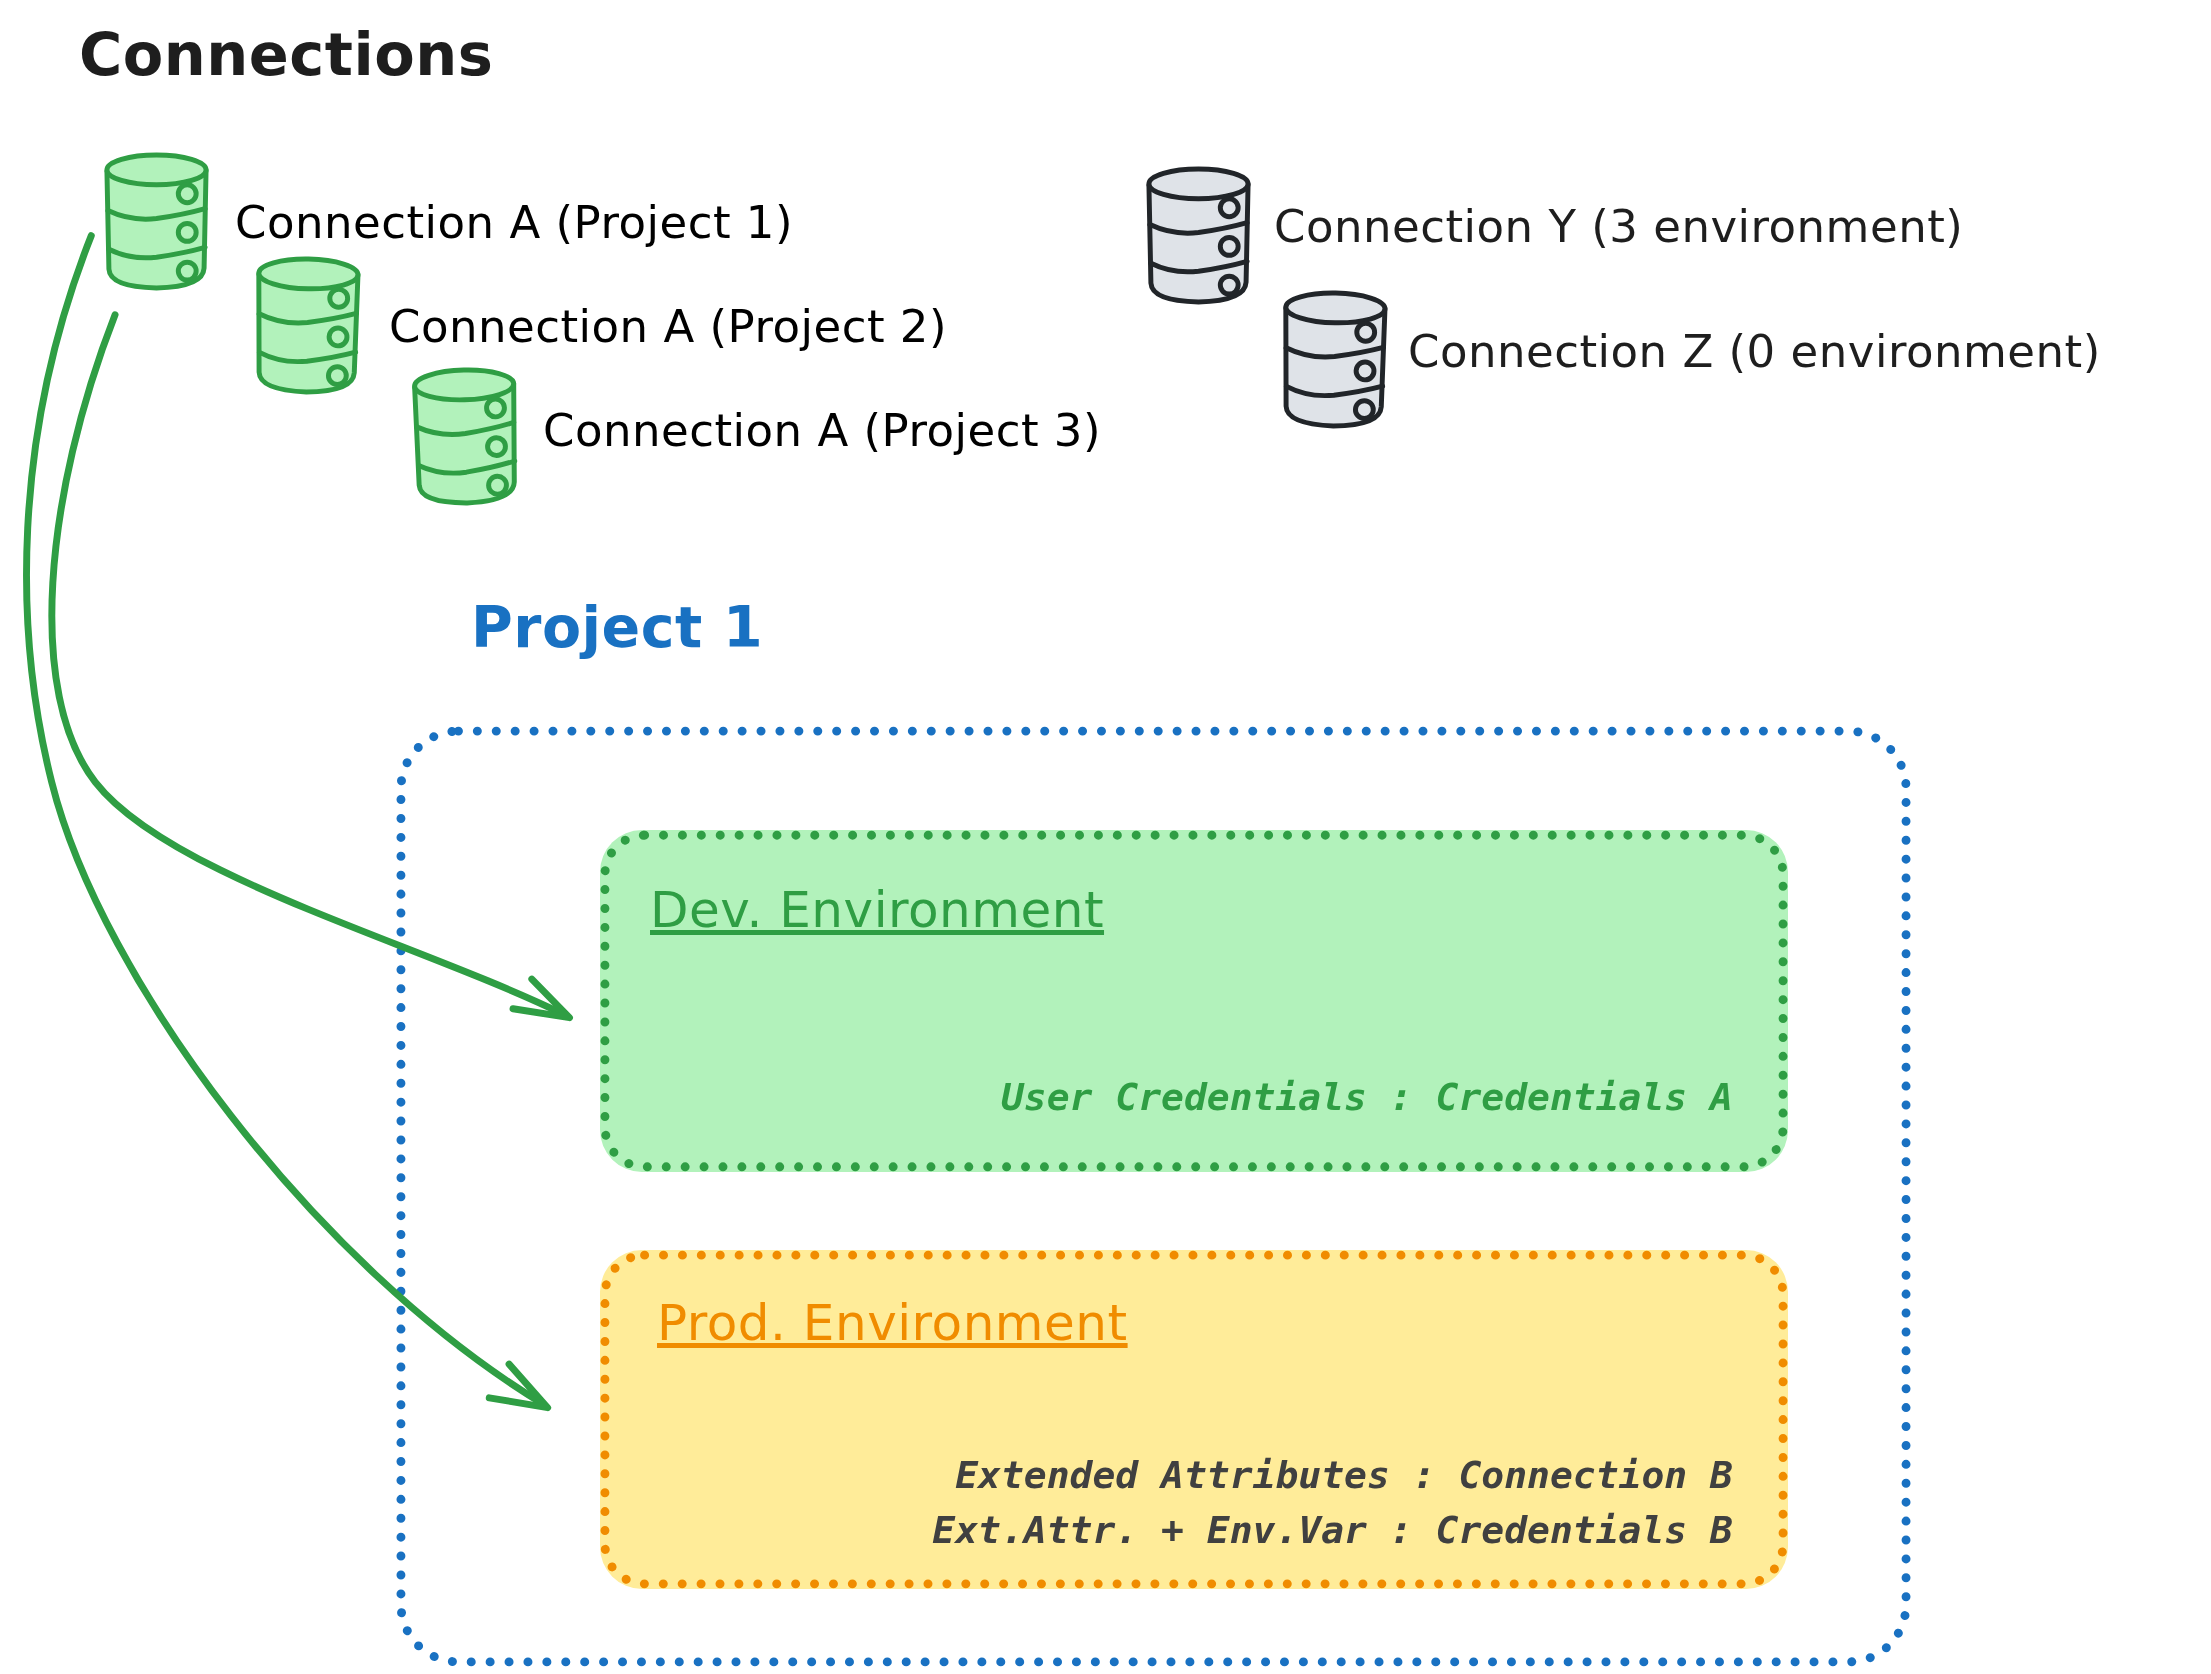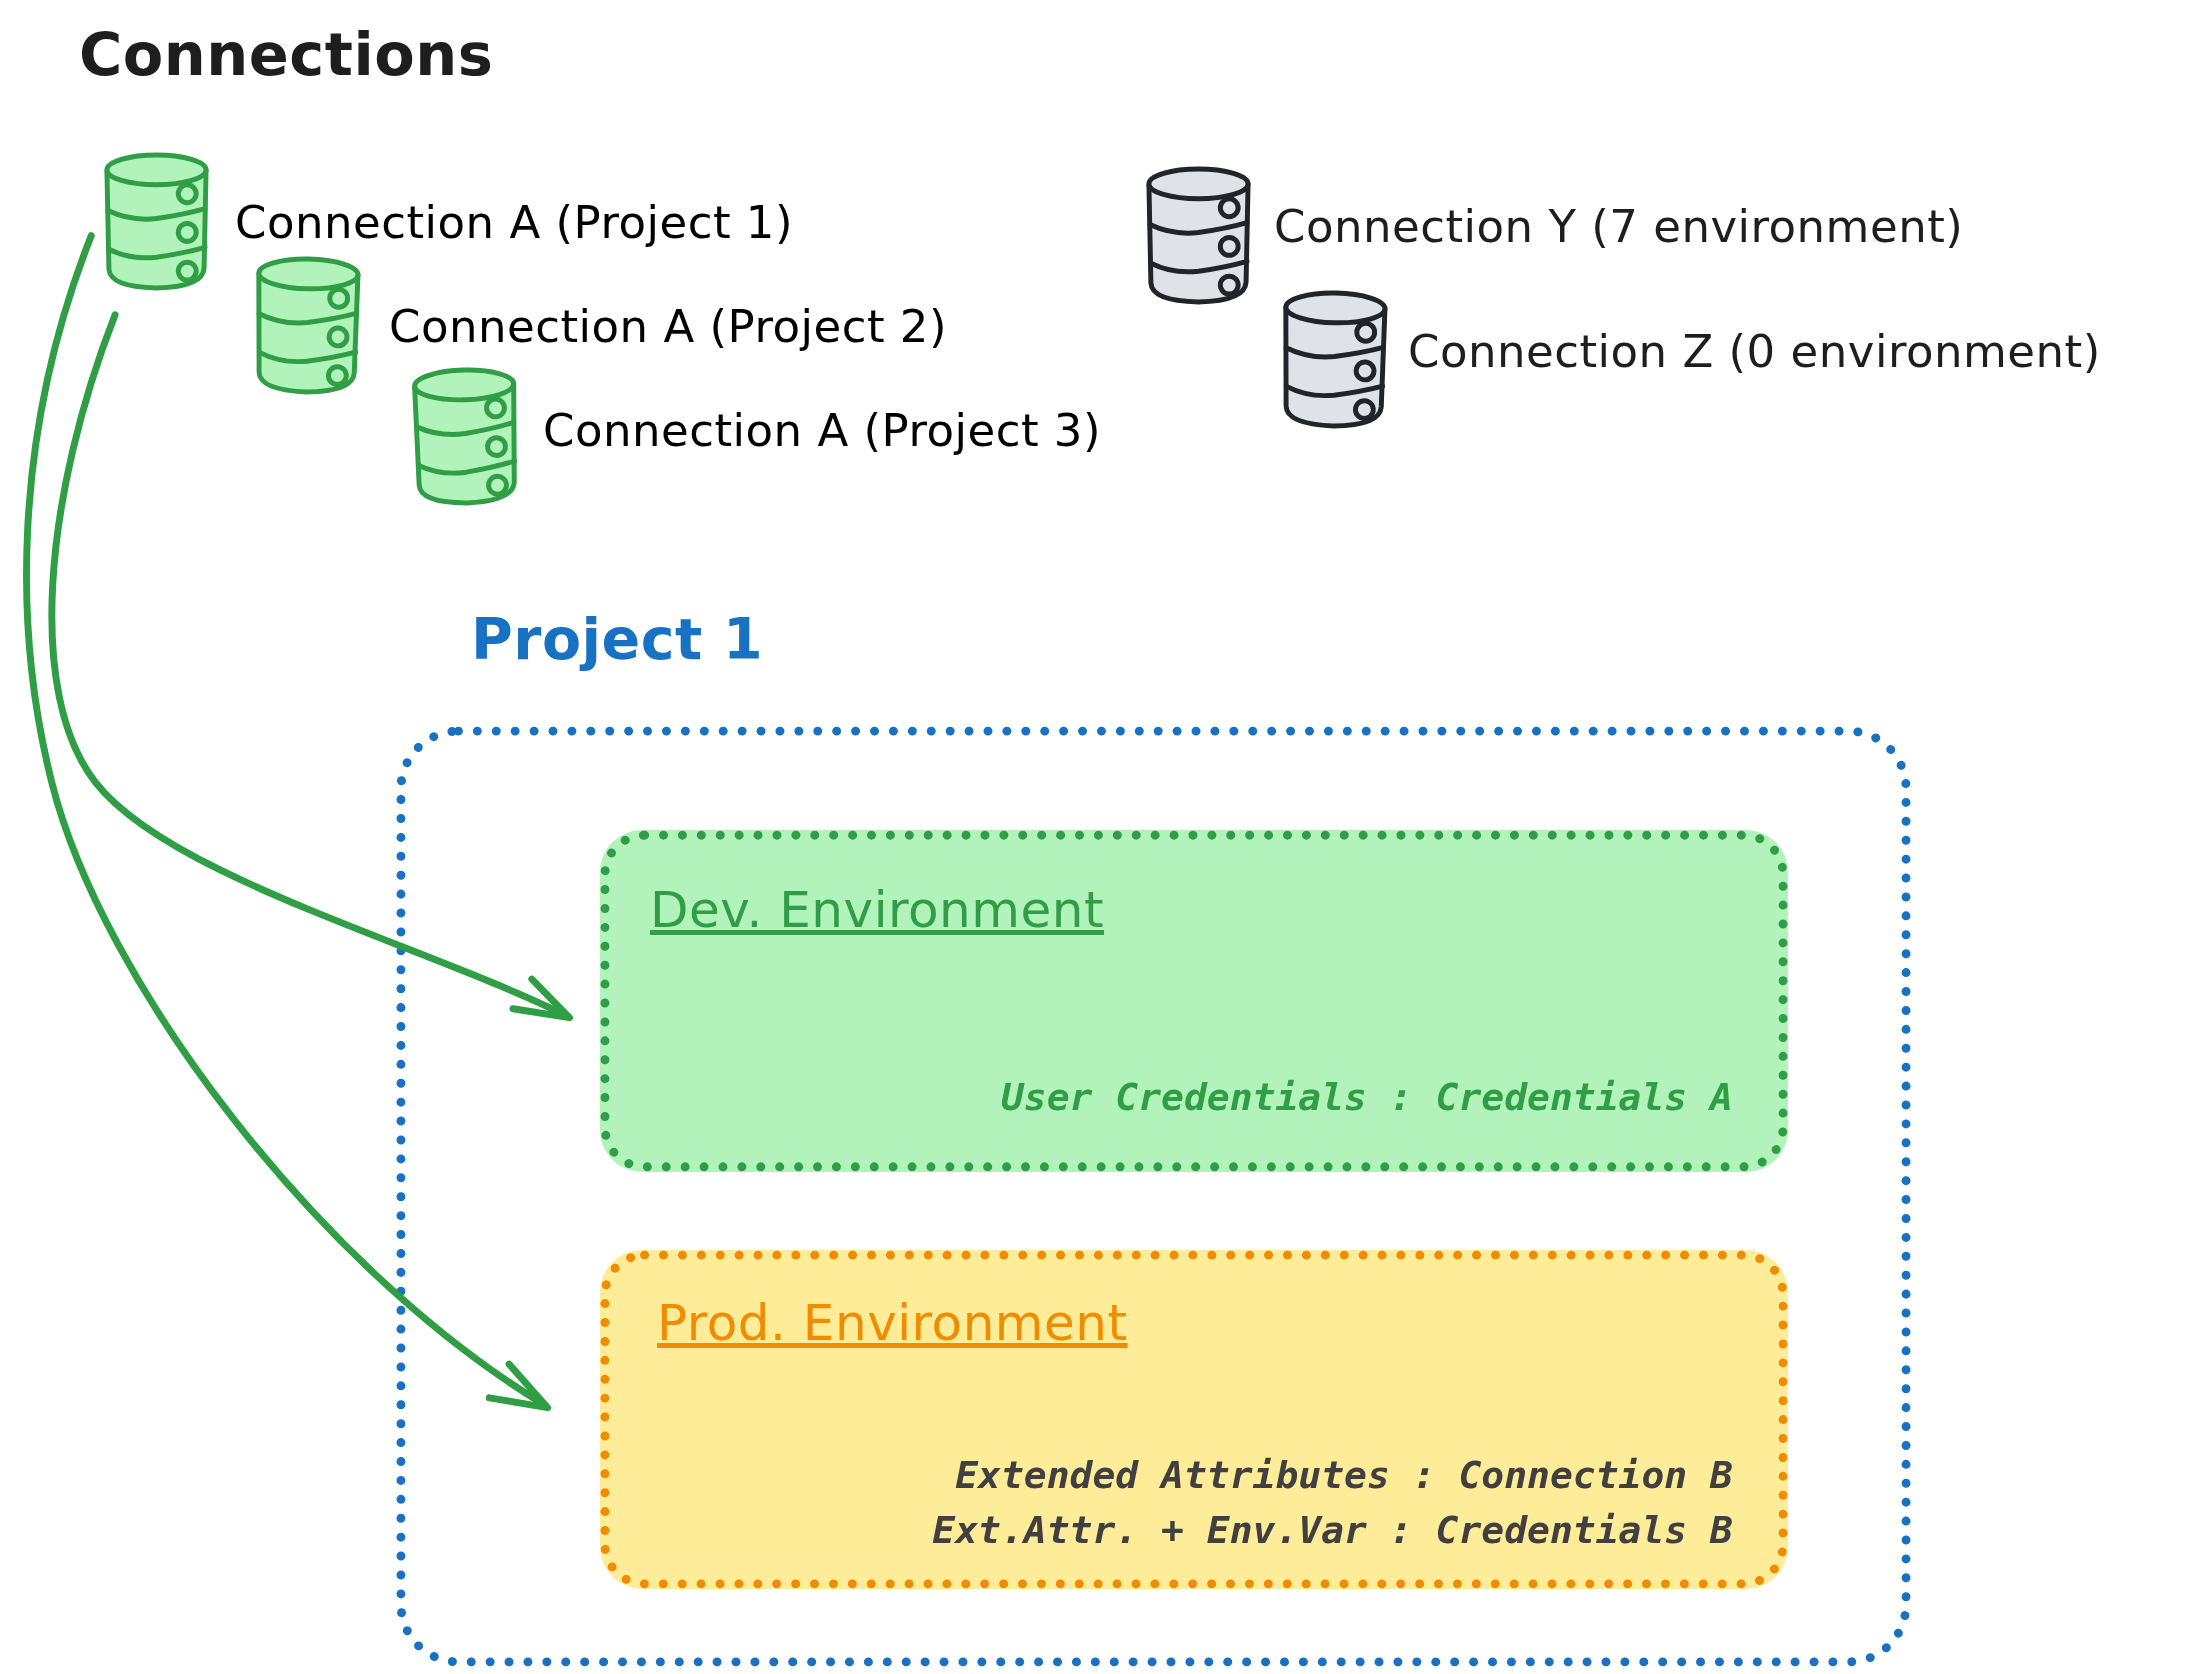--- a/index.html
+++ b/index.html
@@ -11,21 +11,21 @@
     overflow: hidden;
     font-family: "DejaVu Sans", "Liberation Sans", sans-serif;
     color: #1e1e1e;
   }
   .abs { position: absolute; }
   .hand { font-family: "DejaVu Sans", "Liberation Sans", sans-serif; letter-spacing: 0.5px; white-space: nowrap; }
   .mono { font-family: "DejaVu Sans Mono", "Liberation Mono", monospace; font-weight: bold; white-space: nowrap; }
   .diagram-title { left: 79px; top: 20px; font-size: 59px; font-weight: bold; color: #1e1e1e; }
   .conn-label-green { font-size: 45px; color: #000000; }
   .conn-label-ink { font-size: 45px; color: #1e1e1e; }
-  .project-title { left: 471px; top: 594px; font-size: 57px; font-weight: bold; color: #1971c2; margin-top: 12px; }
+  .project-title { left: 471px; top: 594px; font-size: 57px; font-weight: bold; color: #1971c2; }
   .project-box { left: 396px; top: 726px; width: 1515px; height: 941px; border-radius: 59px; }
   .env-box { border-radius: 42px; }
   .dev-box  { left: 204px; top: 104px; width: 1188px; height: 342px; background: #b2f2bb; }
   .prod-box { left: 204px; top: 524px; width: 1188px; height: 339px; background: #ffec99; }
   .env-title { font-size: 50px; text-decoration: underline; }
   .dev-title  { left: 50px; top: 51px; color: #2f9e44; }
   .prod-title { left: 57px; top: 44px; color: #f08c00; }
   .cred-lines { position: absolute; right: 55px; text-align: right; font-size: 38px; line-height: 55px; font-style: italic; }
   .dev-cred  { top: 240px; color: #2f9e44; }
   .prod-cred { top: 198px; color: #404040; }
@@ -94,21 +94,21 @@
       <path d="M8 22 L10 121 Q11 139 58 140 Q105 139 106 120 L108 21 Z"></path>
       <ellipse cx="58" cy="21" rx="50" ry="15"></ellipse>
       <path d="M9 62 Q32 73 58 70 Q86 66 107 60" fill="none"></path>
       <path d="M10 101 Q32 112 58 109 Q86 105 107 99" fill="none"></path>
       <circle cx="89" cy="45" r="9" fill="none"></circle>
       <circle cx="89" cy="84" r="9" fill="none"></circle>
       <circle cx="89" cy="123" r="9" fill="none"></circle>
     </g>
   </svg>
 
-  <div class="abs hand conn-label-ink" style="left:1274px; top:200px;">Connection Y (7 environment)</div>
+  <div class="abs hand conn-label-ink" style="left:1274px; top:200px;">Connection Y (3 environment)</div>
   <div class="abs hand conn-label-ink" style="left:1408px; top:325px;">Connection Z (0 environment)</div>
 
   <div class="abs hand project-title">Project 1</div>
 
   <div class="abs project-box">
     <svg class="border-svg" width="1515" height="941" viewBox="0 0 1530 950">
       <rect x="5" y="5" width="1520" height="940" rx="58" ry="58" fill="none" stroke="#1971c2" stroke-width="9" stroke-linecap="round" stroke-dasharray="0.1 19"></rect>
     </svg>
 
     <div class="abs env-box dev-box">

